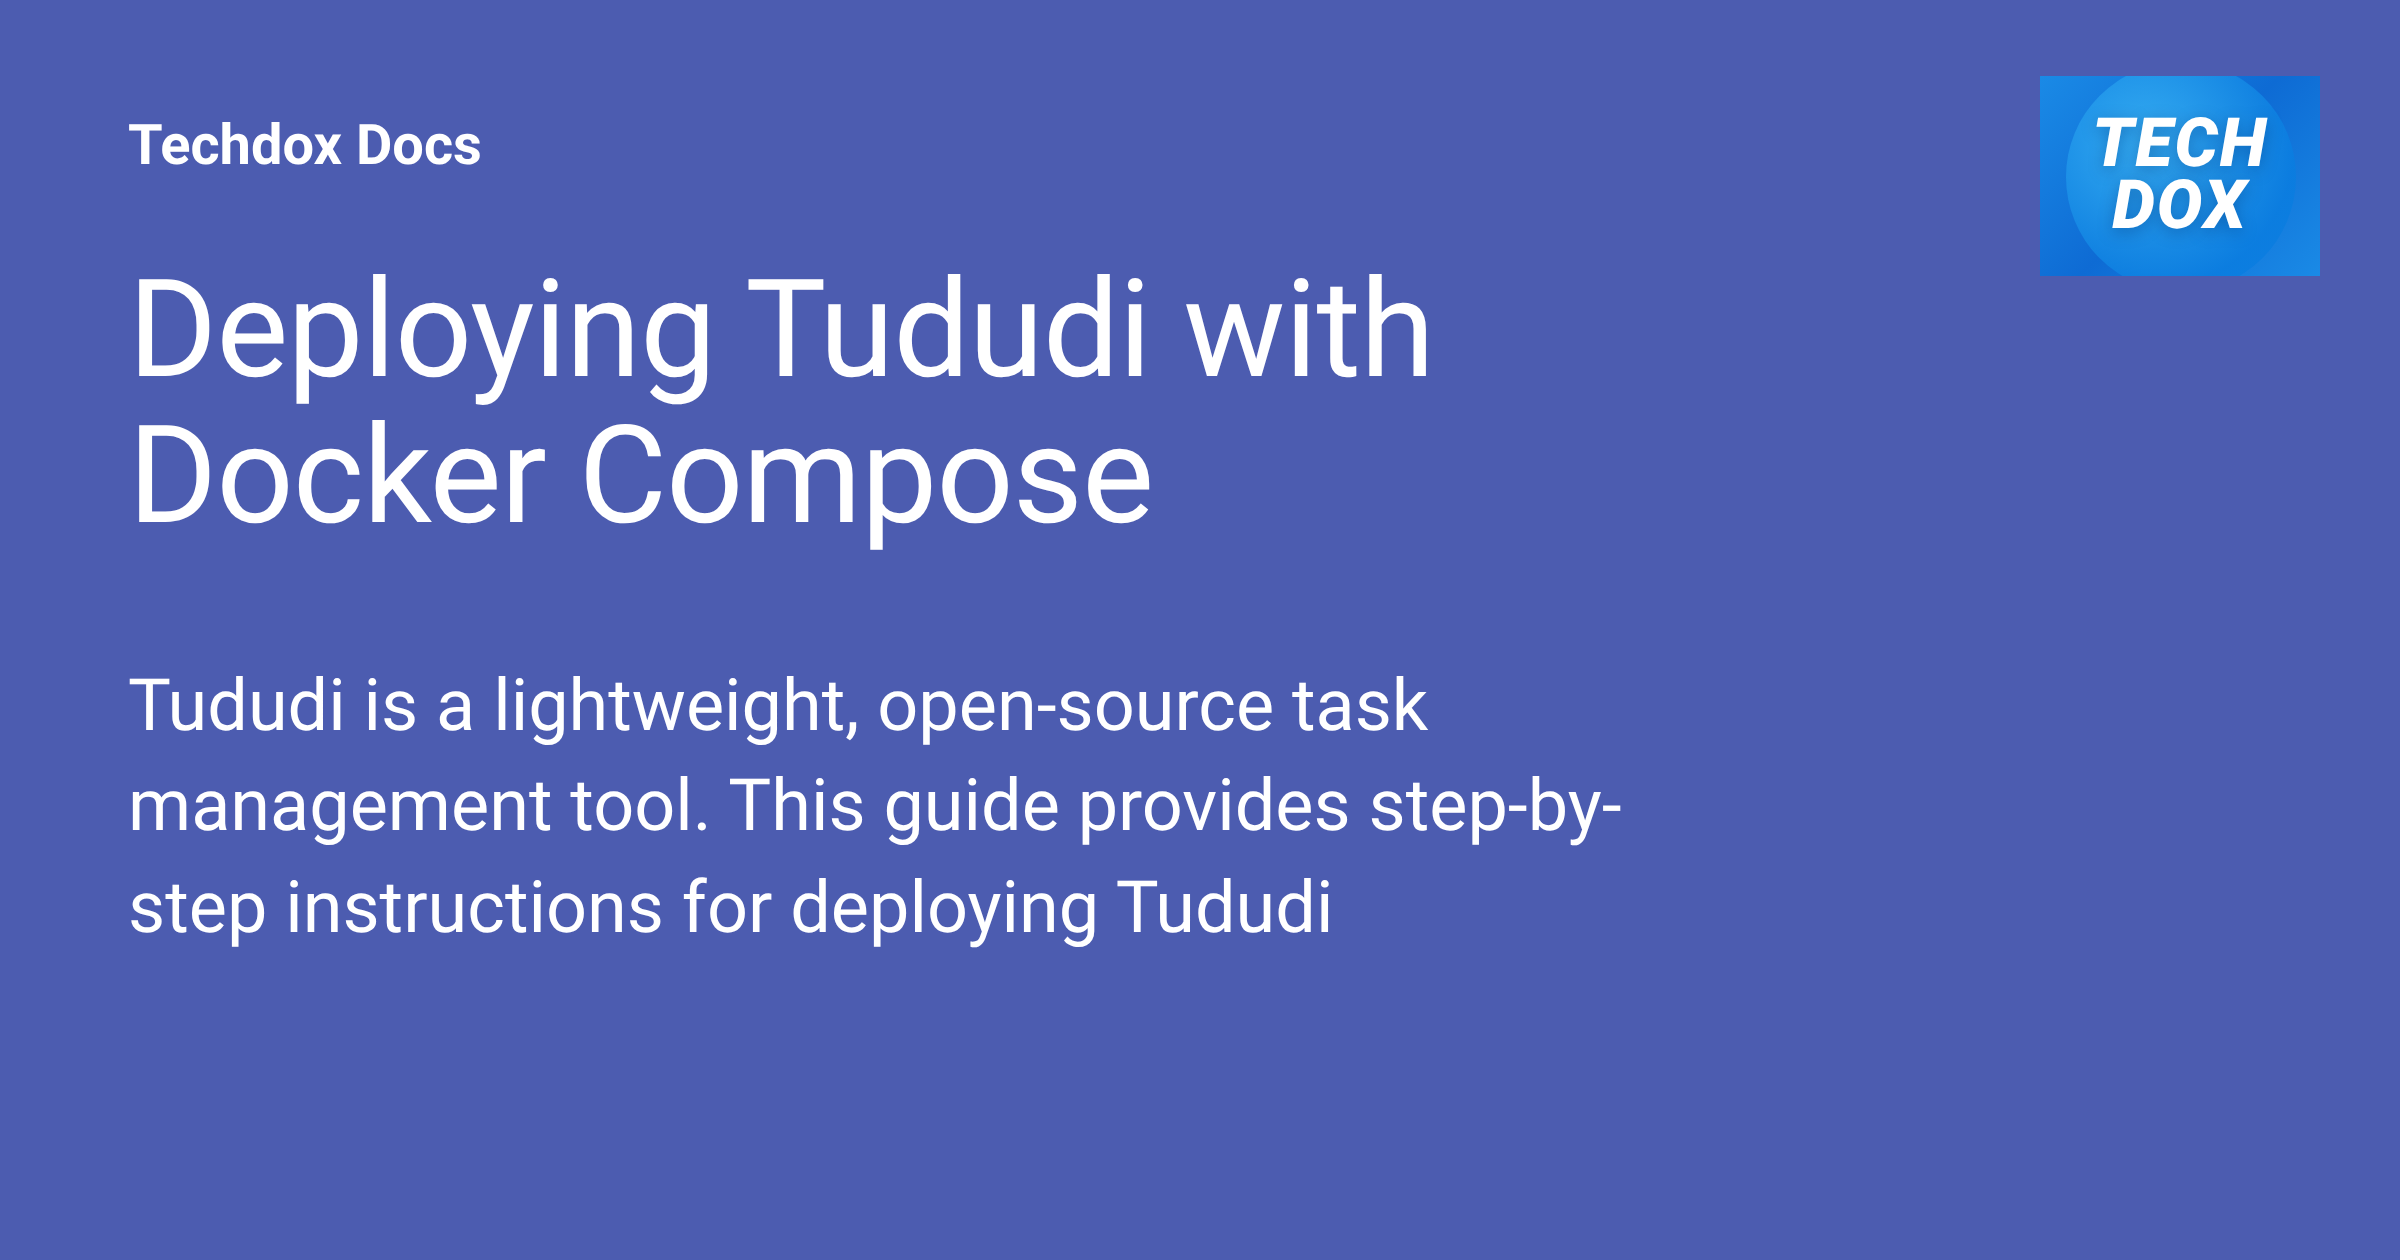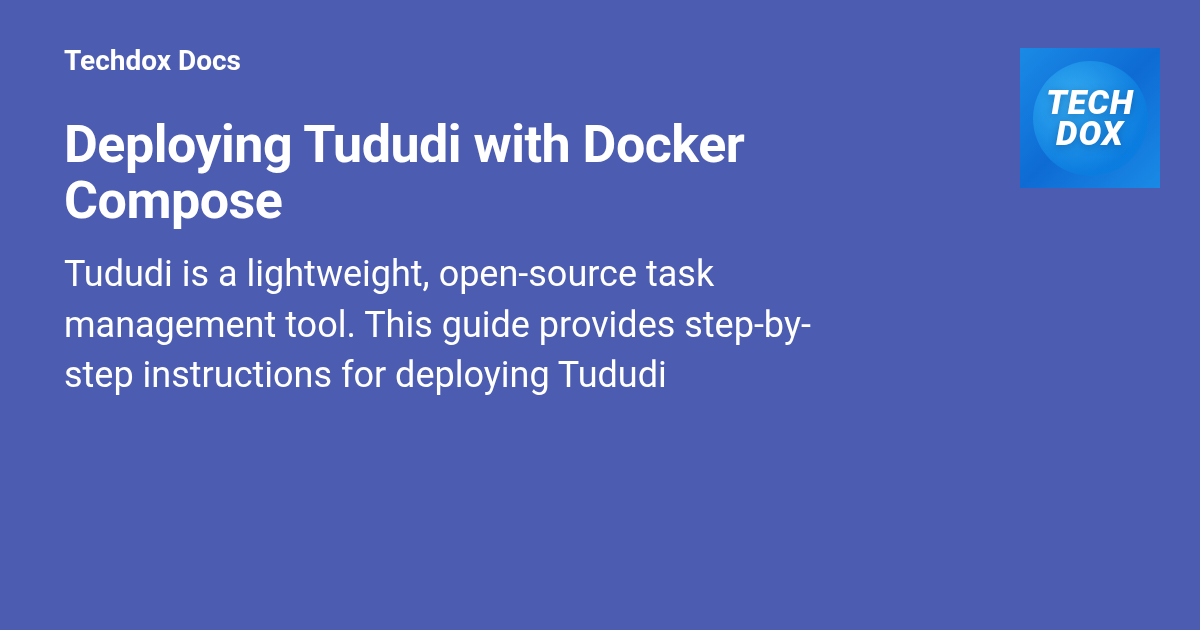--- a/index.html
+++ b/index.html
@@ -10,47 +10,47 @@
     body {
       width: 1200px;
       height: 630px;
       background-color: #4c5cb0;
       font-family: -apple-system, BlinkMacSystemFont, "Segoe UI", Roboto, Helvetica, Arial, sans-serif;
       color: #ffffff;
       position: relative;
       overflow: hidden;
     }
     .content {
-      padding: 44px 64px 0 64px;
+      padding: 56px 64px 0 64px;
       max-width: 900px;
     }
     .site-name {
       font-size: 28px;
       font-weight: 700;
       margin-bottom: 40px;
     }
     .title {
-      font-size: 52px;
-      font-weight: 700;
+      font-size: 68px;
+      font-weight: 400;
       line-height: 1.08;
-      margin-bottom: 20px;
+      margin-bottom: 52px;
       letter-spacing: -0.5px;
     }
     .description {
       font-size: 36px;
       font-weight: 400;
       line-height: 1.4;
       max-width: 870px;
     }
     .logo-box {
       position: absolute;
-      top: 48px;
+      top: 38px;
       right: 40px;
       width: 140px;
-      height: 140px;
+      height: 100px;
       background: linear-gradient(135deg, #1a8ae6 0%, #0e6bd4 50%, #1a8ae6 100%);
       display: flex;
       align-items: center;
       justify-content: center;
       overflow: hidden;
     }
     .logo-circle {
       position: absolute;
       width: 115px;
       height: 115px;

